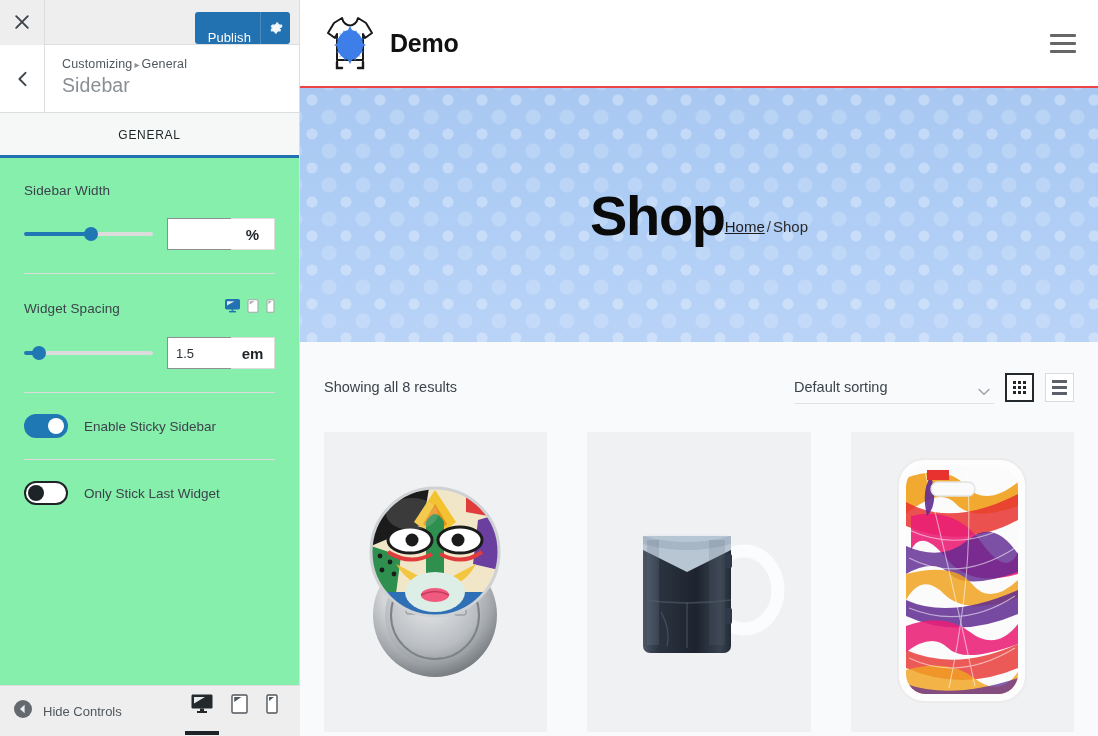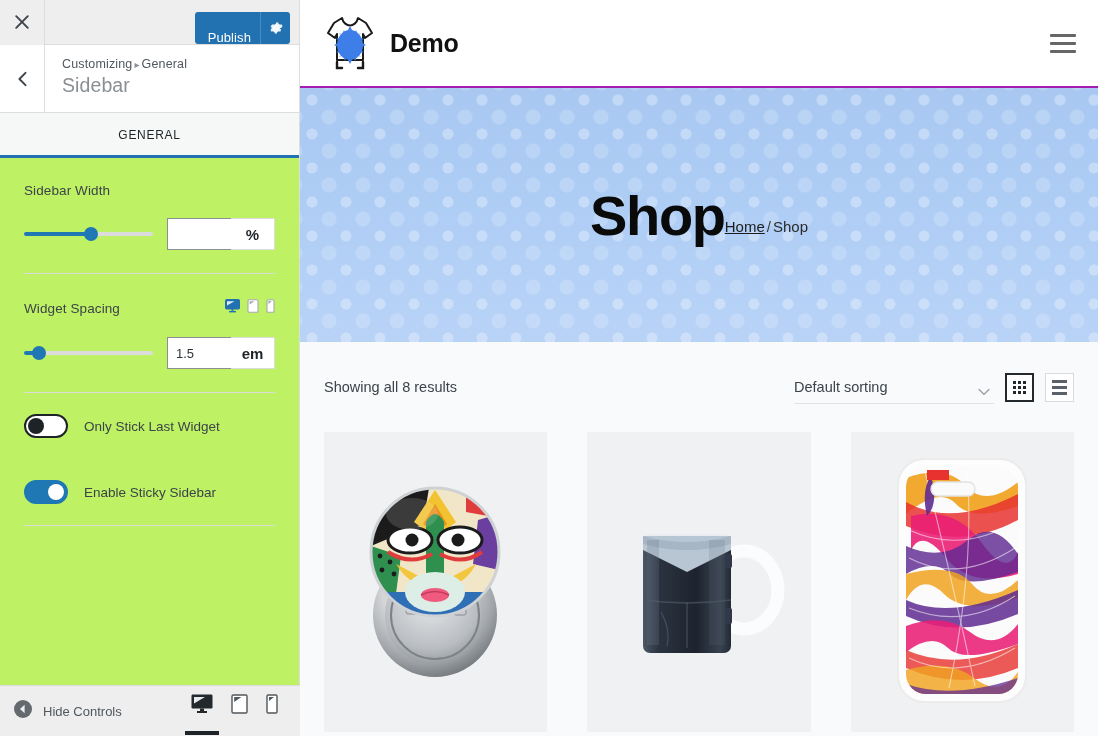--- a/index.html
+++ b/index.html
@@ -68,21 +68,21 @@
     flex: 1; display: flex; align-items: center; justify-content: center;
     font-size: 12px; letter-spacing: .7px; color: #3c434a;
     cursor: pointer; position: relative; background: #eee;
   }
   .cz-tab.active { background: #f6f7f7; color: #1d2327; }
   .cz-tab.active::after {
     content: ""; position: absolute; left: 0; right: 0; bottom: -1px;
     height: 3px; background: #2271b1;
   }
 
-  .cz-body { padding: 0 24px; background: #bef264; height: 566px; position: relative; }
+  .cz-body { padding: 0 24px; background: #86efac; height: 566px; position: relative; }
 
   .ctl { padding: 25px 0 23px 0; border-bottom: 1px solid #dcdcdc; }
   .ctl:last-of-type { border-bottom: none; }
   .ctl-head { display: flex; align-items: center; justify-content: space-between; }
   .ctl-label { font-size: 13.5px; color: #3c434a; letter-spacing: .1px; }
   .devicons { display: flex; gap: 7px; align-items: center; }
   .devicon { cursor: pointer; display:block; }
 
   .slider-row { display: flex; align-items: center; margin-top: 20px; }
   .slider-wrap { flex: 1; position: relative; height: 16px; margin-right: 14px; }
@@ -136,21 +136,21 @@
   .fdev { position: relative; padding-bottom: 10px; cursor: pointer; }
   .fdev.active::after {
     content:""; position: absolute; bottom: -7px; left: 50%; transform: translateX(-50%);
     width: 34px; height: 4px; background: #1d2327;
   }
 
   
   .preview { flex: 1; height: 736px; background: #fff; overflow: hidden; position: relative; }
   .site-header {
     height: 88px; background: #fff; display: flex; align-items: center;
-    padding: 0 22px 0 24px; border-bottom: 2px solid #a21caf;
+    padding: 0 22px 0 24px; border-bottom: 2px solid #ef4444;
   }
   .logo-mark { width: 52px; height: 62px; flex: 0 0 52px; }
   .site-title { font-size: 25px; font-weight: 700; color: #111; margin-left: 14px; letter-spacing: -.2px; }
   .header-spacer { flex: 1; }
   .hamburger { width: 26px; display: flex; flex-direction: column; gap: 5px; cursor: pointer; }
   .hamburger span { display:block; height: 3px; background: #666; border-radius: 1px; }
 
   .hero {
     height: 254px; position: relative; overflow: hidden;
     background:
@@ -283,32 +283,32 @@
             <div class="slider-fill" id="ws-fill" style="width: 12%;"></div>
             <div class="slider-thumb" id="ws-thumb" style="left: 12%;"></div>
           </div>
           <div class="num-group">
             <input class="num-input" type="text" value="1.5" style="">
             <div class="num-unit">em</div>
           </div>
         </div>
       </div>
 
+      <div class="toggle-row">
+        <div class="toggle on">
+          <span class="knob"></span>
+        </div>
+        <span class="toggle-label">Enable Sticky Sidebar</span>
+      </div>
+
       <div class="toggle-row" style="border-bottom:none;">
         <div class="toggle off">
           <span class="knob"></span>
         </div>
         <span class="toggle-label">Only Stick Last Widget</span>
-      </div>
-
-      <div class="toggle-row">
-        <div class="toggle on">
-          <span class="knob"></span>
-        </div>
-        <span class="toggle-label">Enable Sticky Sidebar</span>
       </div>
 
     </div>
 
     <div class="cz-footer">
       <div class="hide-controls">
         <span>
           <svg width="18" height="18" viewBox="0 0 18 18" aria-hidden="true">
             <circle cx="9" cy="9" r="9" fill="#646970"></circle>
             <path d="M10.6 4.8 L6 9 L10.6 13.2 Z" fill="#eee"></path>

